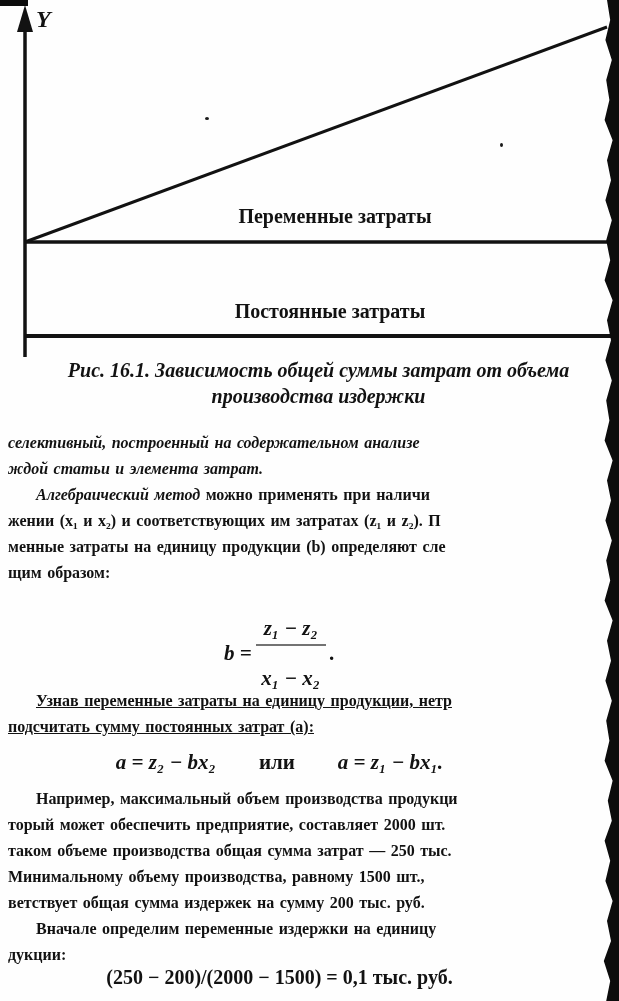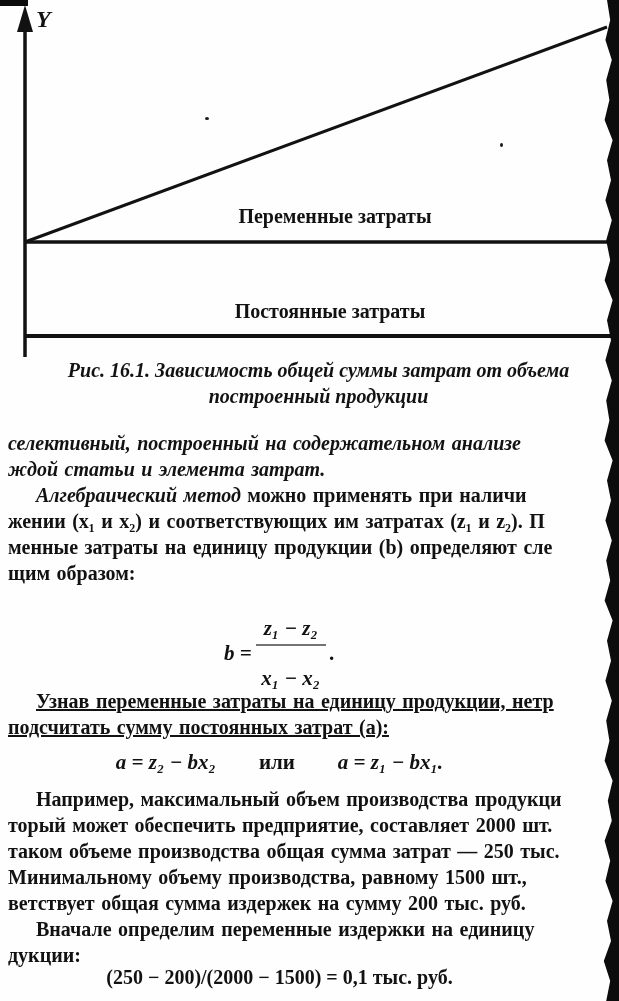--- a/index.html
+++ b/index.html
@@ -24,21 +24,21 @@
   .band-label.fixed    { left:180px; top:300px; }
   
   .caption {
     position:absolute; left:18px; right:0; top:357px;
     text-align:center; font-size:20px; line-height:26px;
     font-weight:bold; font-style:italic; white-space:nowrap;
   }
   
   .block { position:absolute; left:8px; right:0; }
   .ln {
-    font-size:20px; line-height:26px; font-weight:bold;
+    font-size:16px; line-height:26px; font-weight:bold;
     white-space:nowrap; word-spacing:1.5px;
   }
   .ln.indent { text-indent:28px; }
   .it { font-style:italic; }
   #para1 { top:430px; }
   #para2 { top:482px; }
   #para3 { top:688px;text-decoration:underline; }
   #para4 { top:786px; }
   #para5 { top:916px; }
   
@@ -78,21 +78,21 @@
       <line x1="25" y1="242" x2="614" y2="242" stroke="#121212" stroke-width="3.5"></line>
       <line x1="25" y1="336" x2="614" y2="336" stroke="#121212" stroke-width="4"></line>
     </svg>
     <div class="axis-label">Y</div>
     <div class="band-label variable">Переменные затраты</div>
     <div class="band-label fixed">Постоянные затраты</div>
   </div>
 
   <div class="caption">
     <div>Рис. 16.1. Зависимость общей суммы затрат от объема</div>
-    <div>построенный продукции</div>
+    <div>производства издержки</div>
   </div>
 
   <div class="block" id="para1">
     <div class="ln it">селективный, построенный на содержательном анализе</div>
     <div class="ln it">ждой статьи и элемента затрат.</div>
   </div>
 
   <div class="block" id="para2">
     <div class="ln indent"><span class="it">Алгебраический метод</span><span> можно применять при наличи</span></div>
     <div class="ln">жении (x₁ и x₂) и соответствующих им затратах (z₁ и z₂). П</div>

